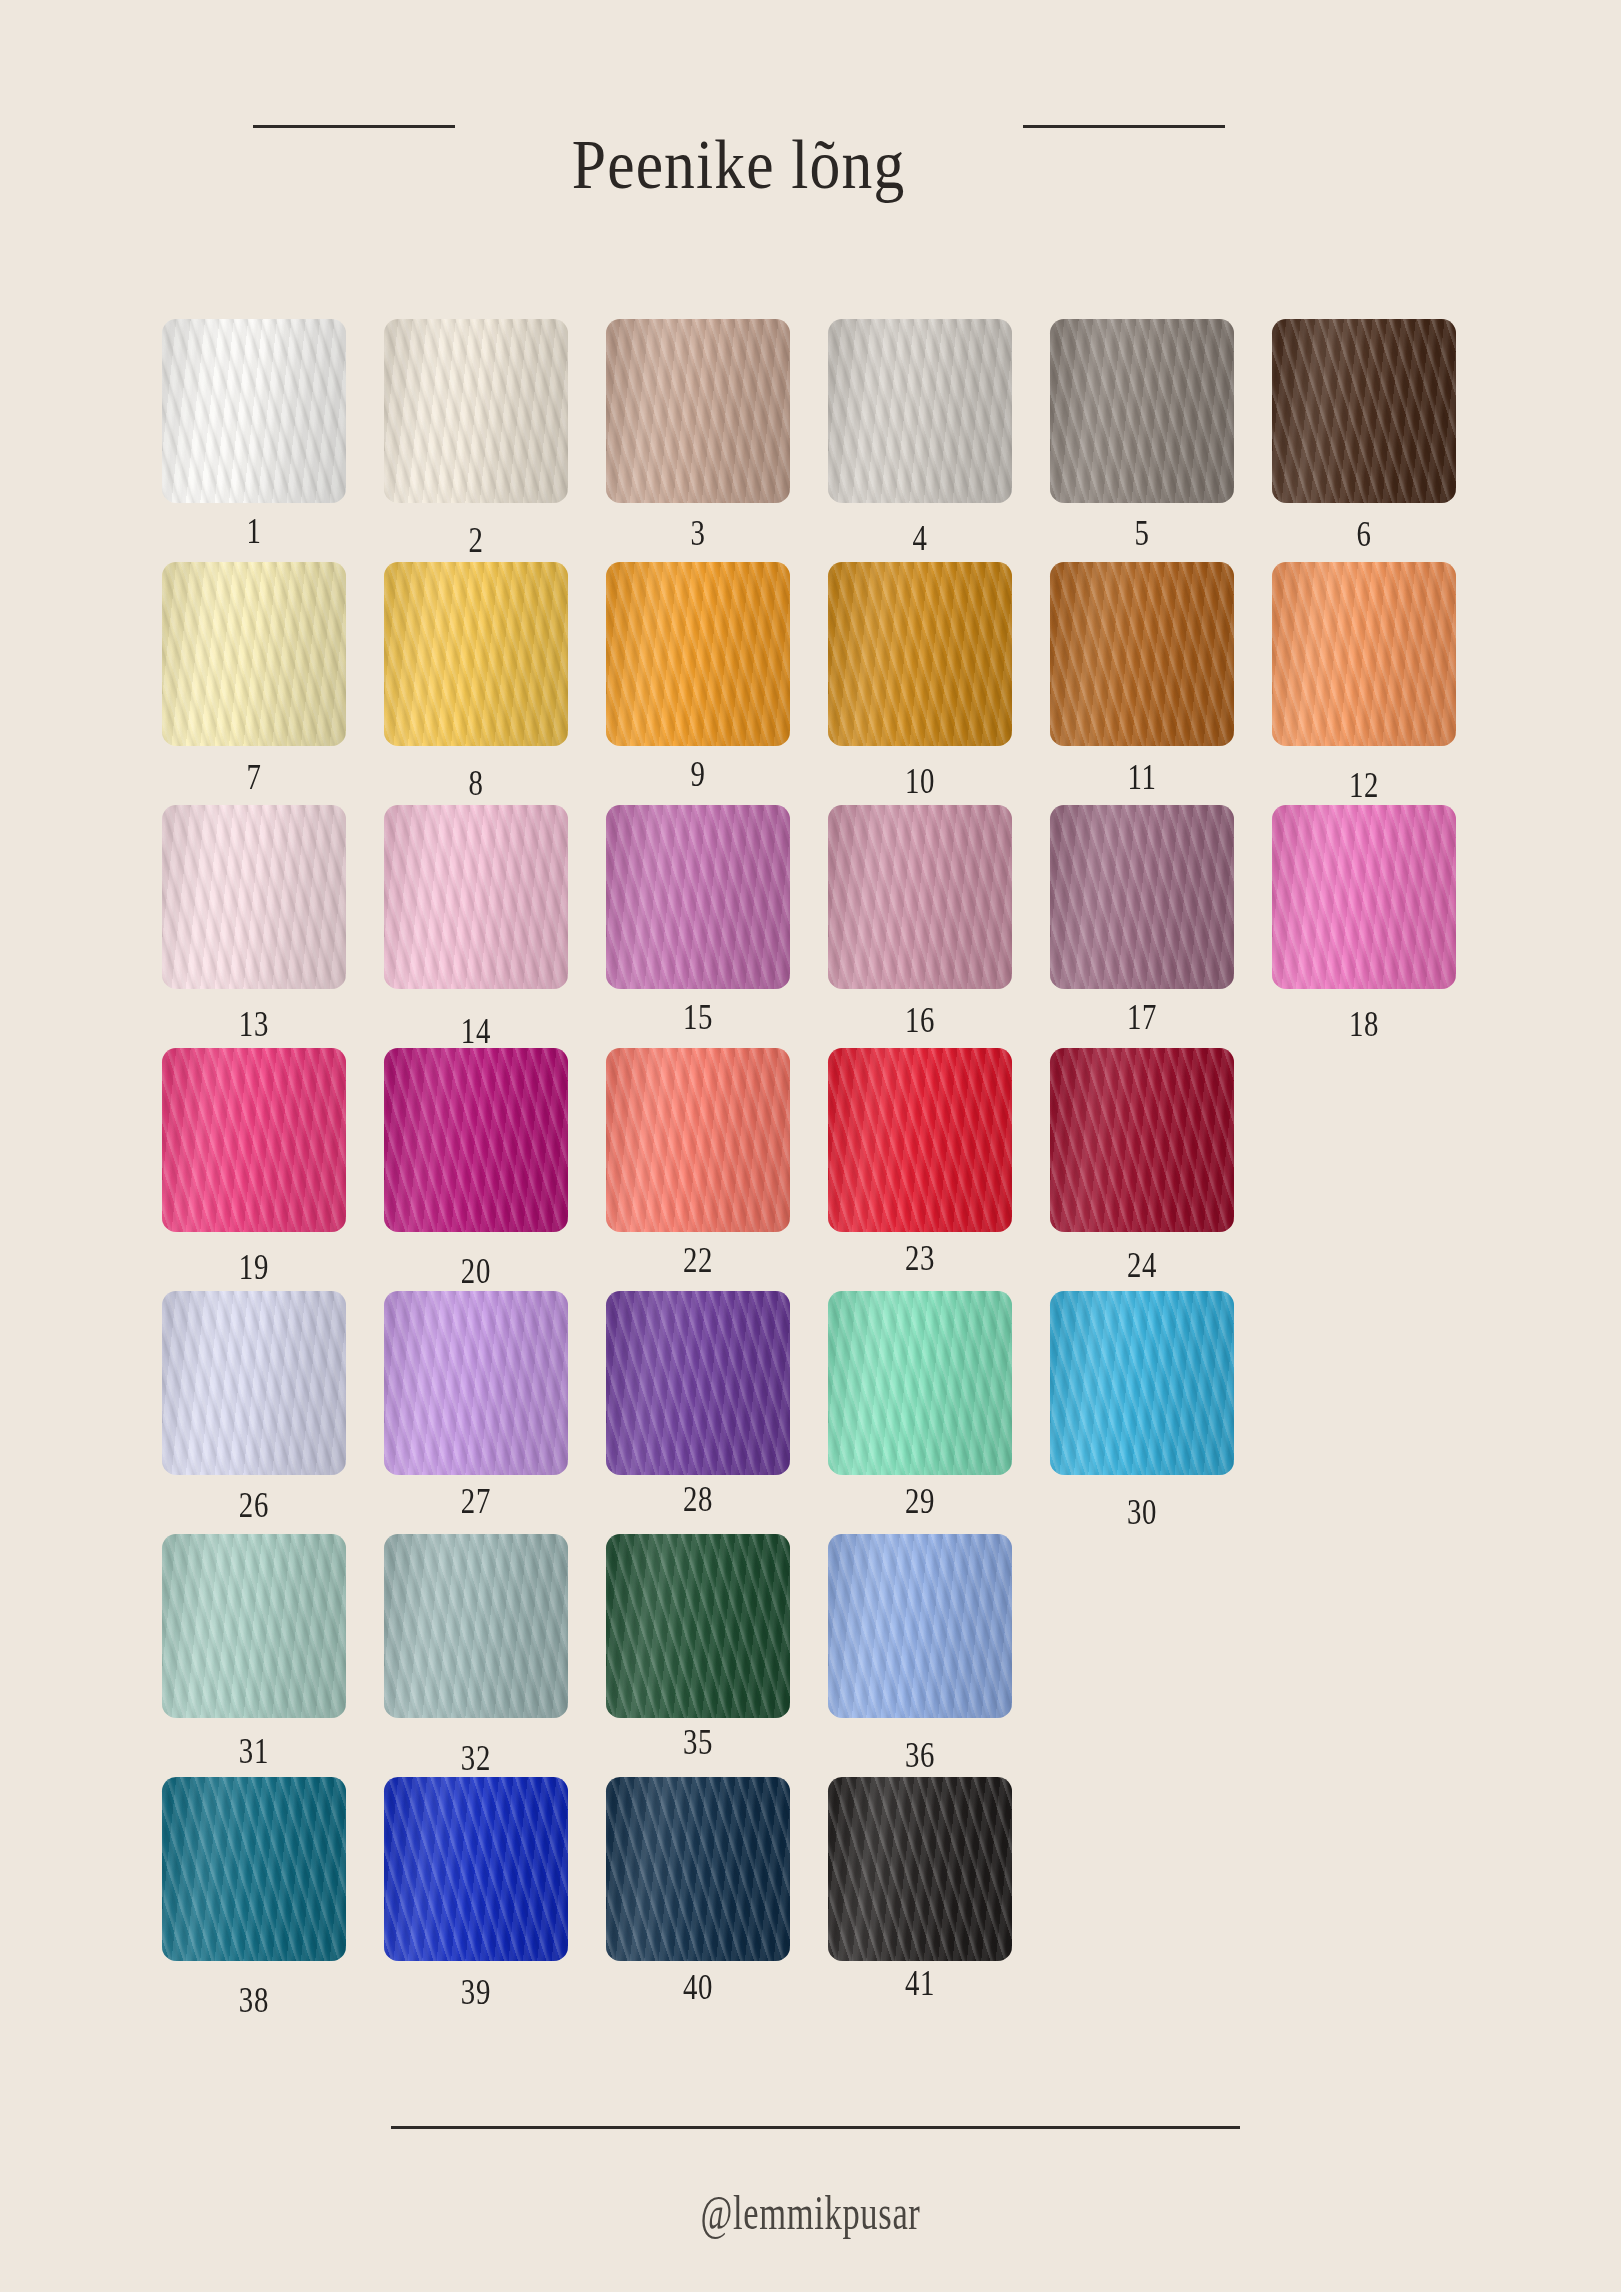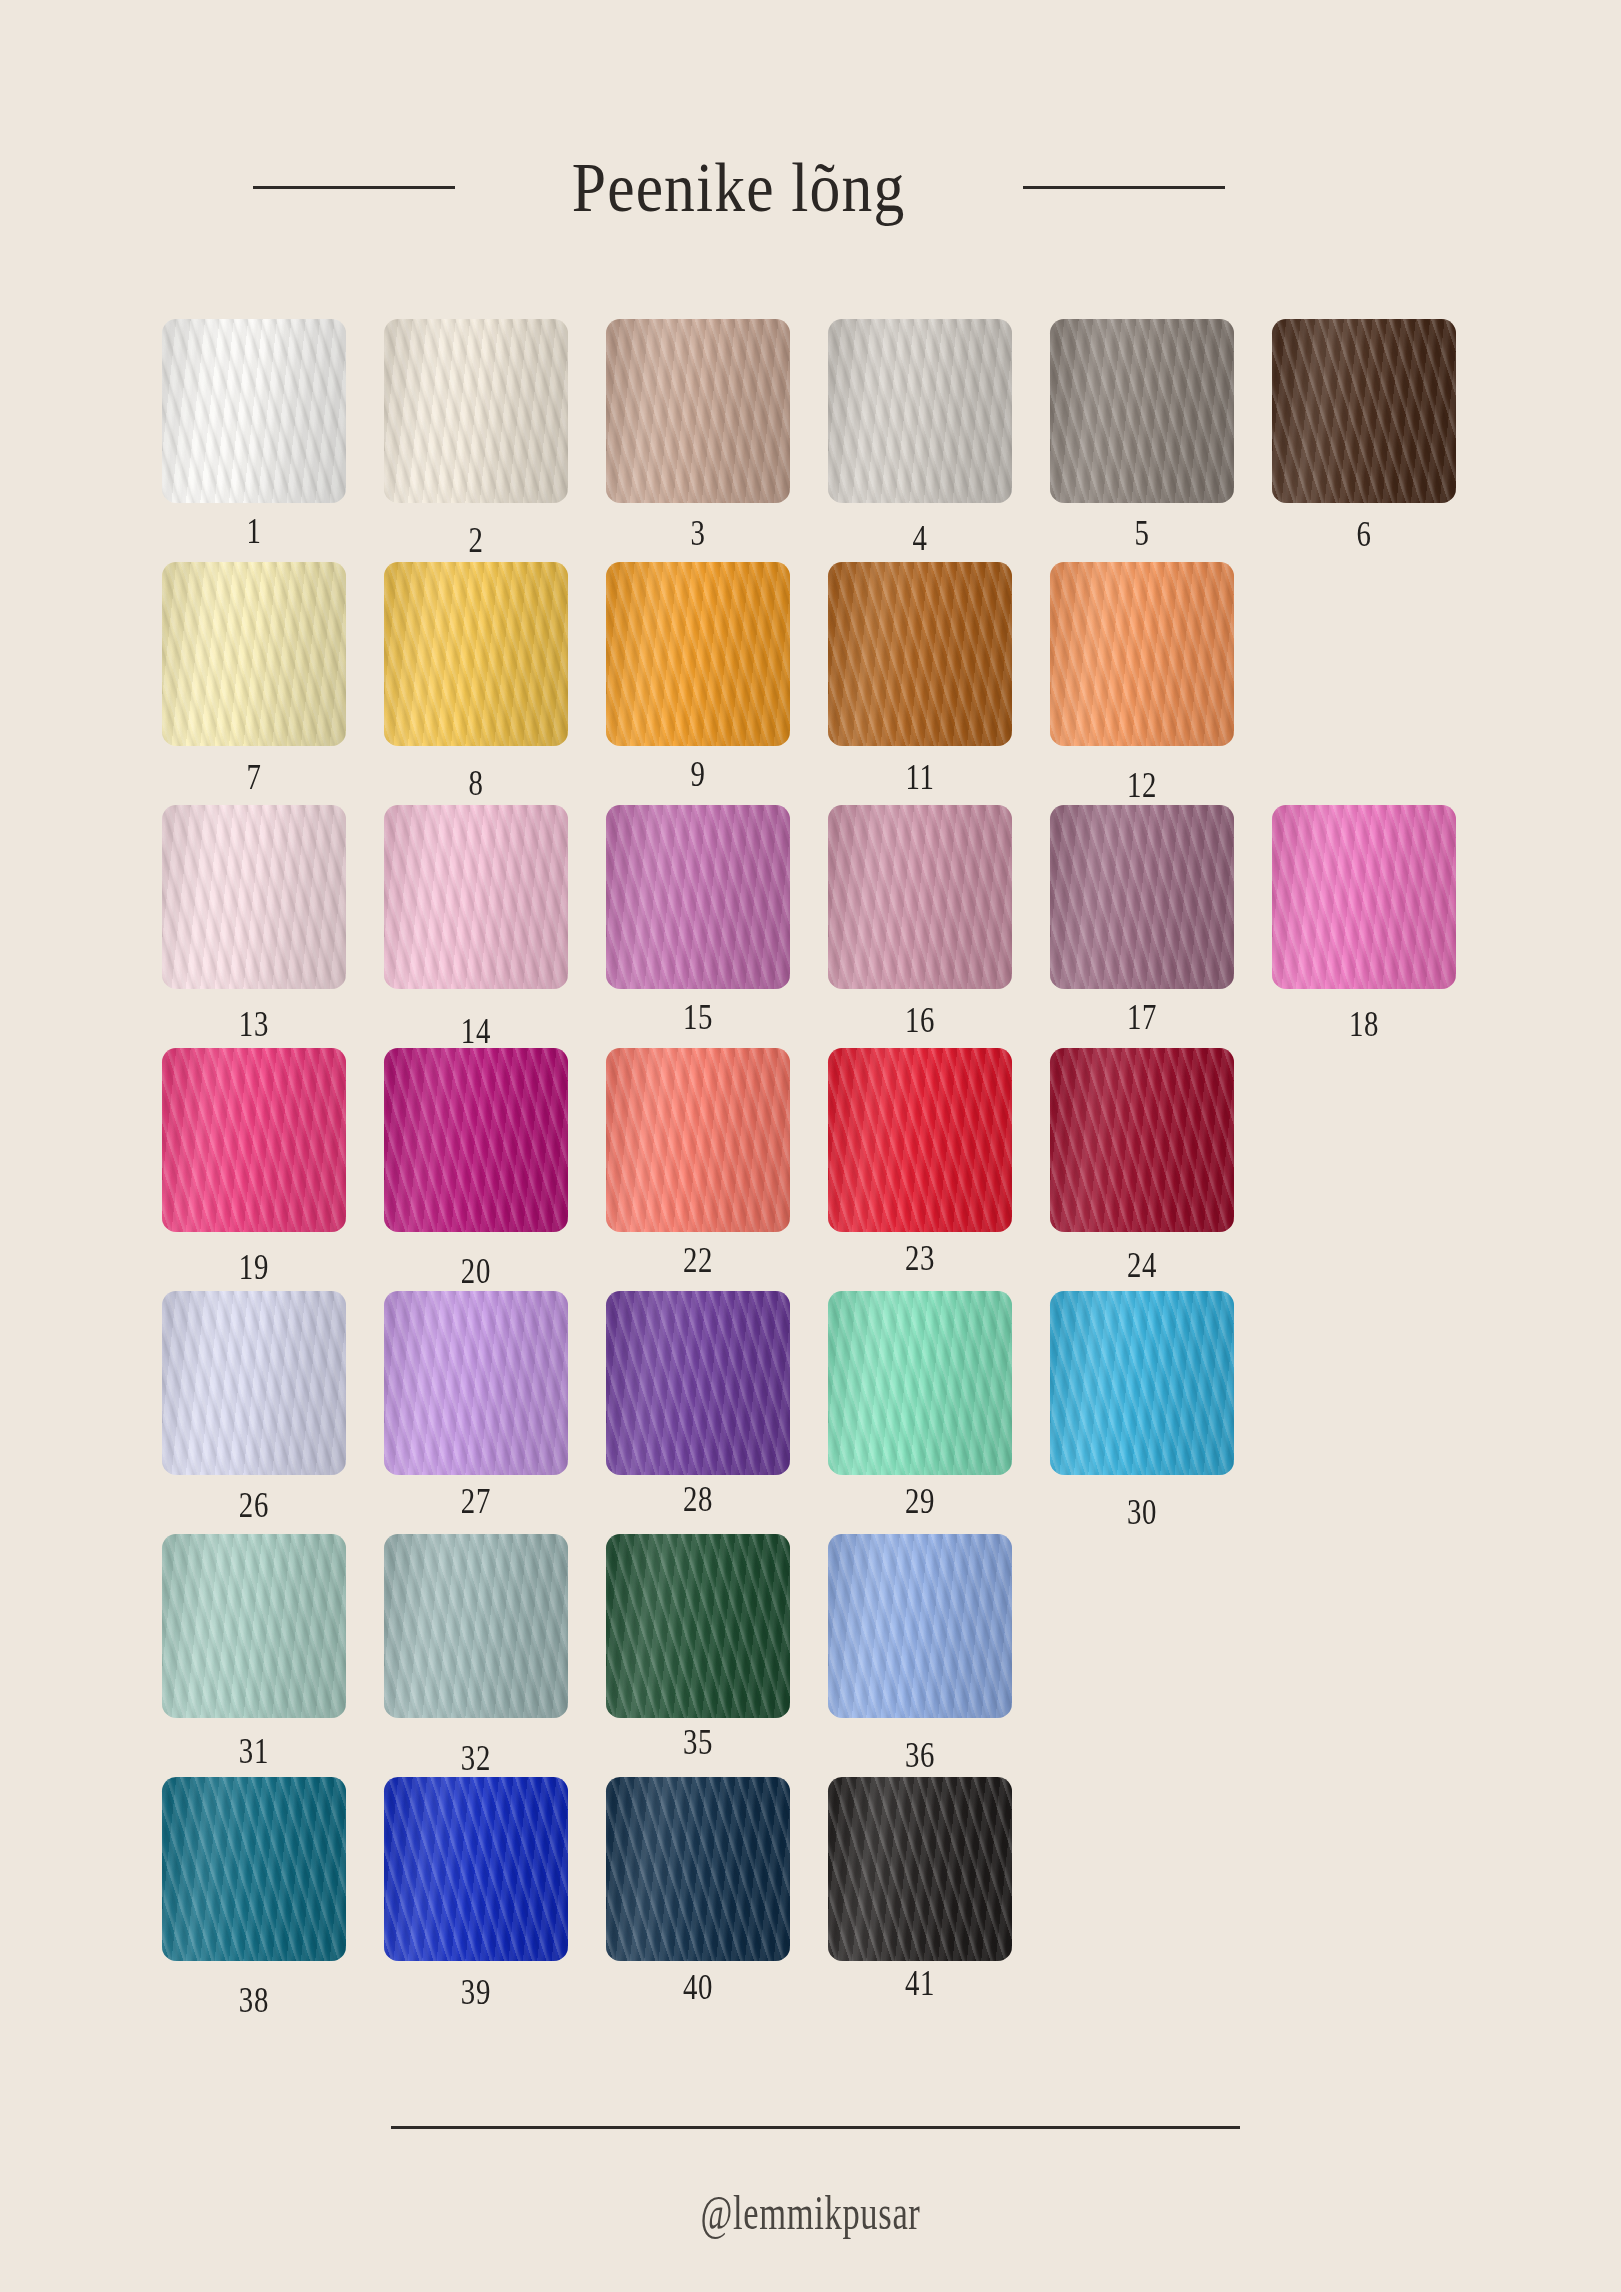--- a/index.html
+++ b/index.html
@@ -16,21 +16,21 @@
   }
 
   
   .header {
     position: absolute;
     top: 125px;
     left: 0;
     width: 1478px;
     height: 125px;
     display: flex;
-    align-items: center;
+    align-items: flex-start;
     justify-content: center;
     gap: 0;
   }
   .rule {
     height: 2.7px;
     background: #2E2B28;
     width: 202px;
     flex: none;
   }
   .rule.left  { margin-right: 94px; }
@@ -190,20 +190,24 @@
       </div>
       <div class="cell">
         <div class="swatch" style="background-color: rgb(248, 200, 75);"></div>
         <div class="label" style="top: 200px;">8</div>
       </div>
       <div class="cell">
         <div class="swatch" style="background-color: rgb(245, 156, 32);"></div>
         <div class="label" style="top: 191px;">9</div>
       </div>
       <div class="cell">
+        <div class="swatch" style="background-color: rgb(208, 138, 21);"></div>
+        <div class="label" style="top: 198px;">10</div>
+      </div>
+      <div class="cell">
         <div class="swatch" style="background-color: rgb(176, 98, 27);"></div>
         <div class="label" style="top: 194px;">11</div>
       </div>
       <div class="cell">
         <div class="swatch" style="background-color: rgb(247, 148, 87);"></div>
         <div class="label" style="top: 202px;">12</div>
       </div>
     </div>
     <div class="row">
       <div class="cell">

